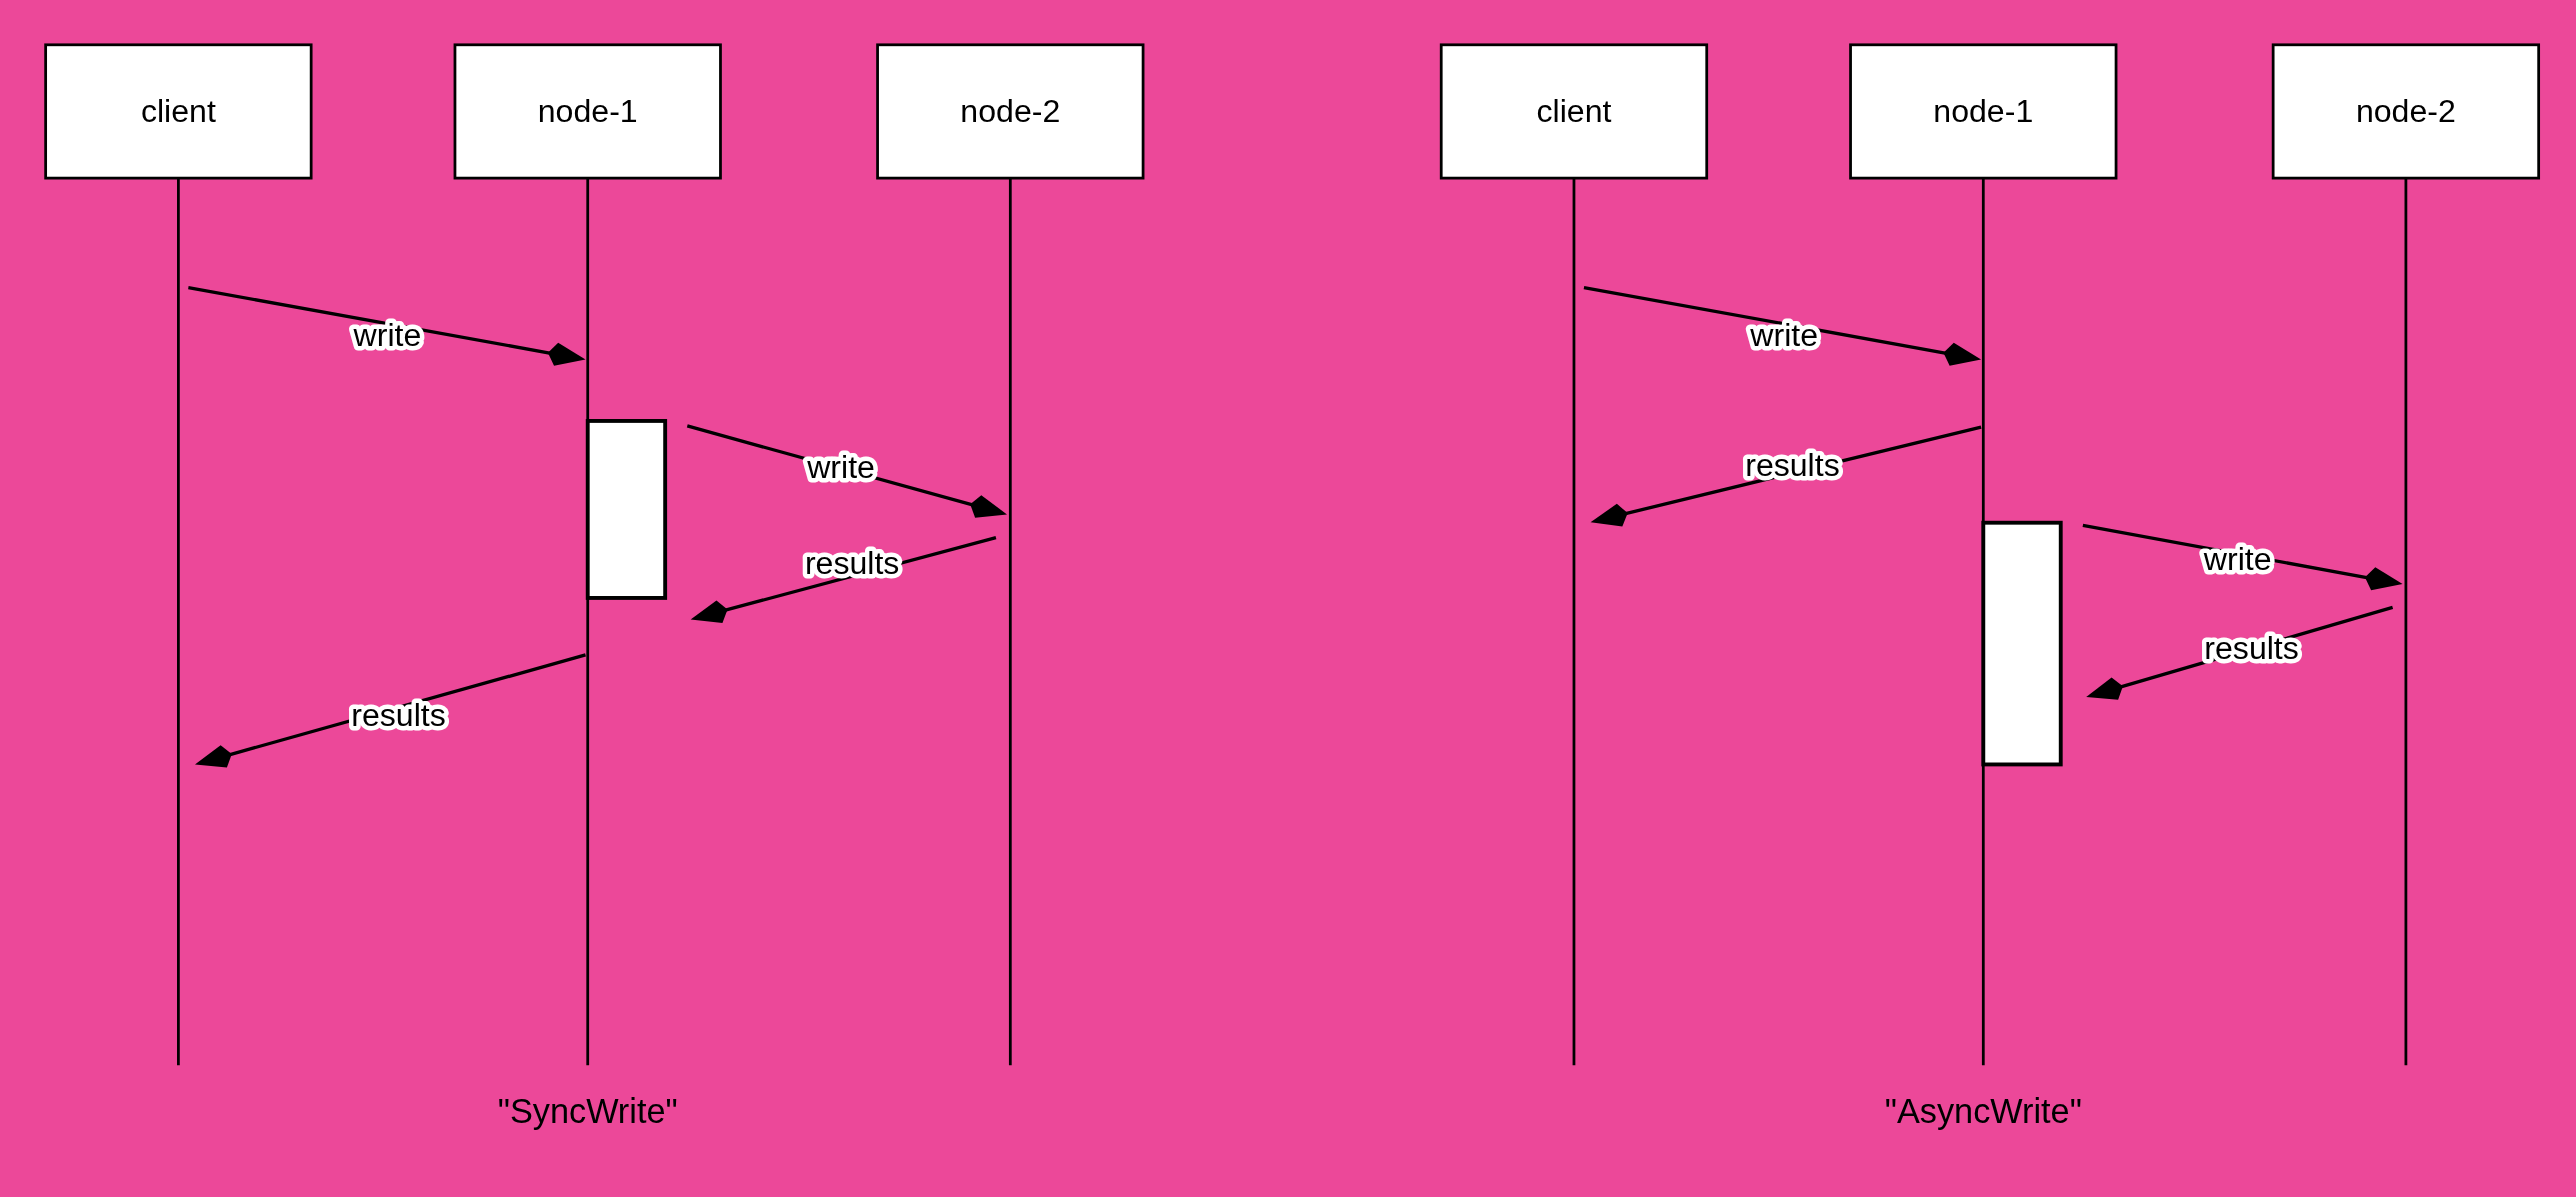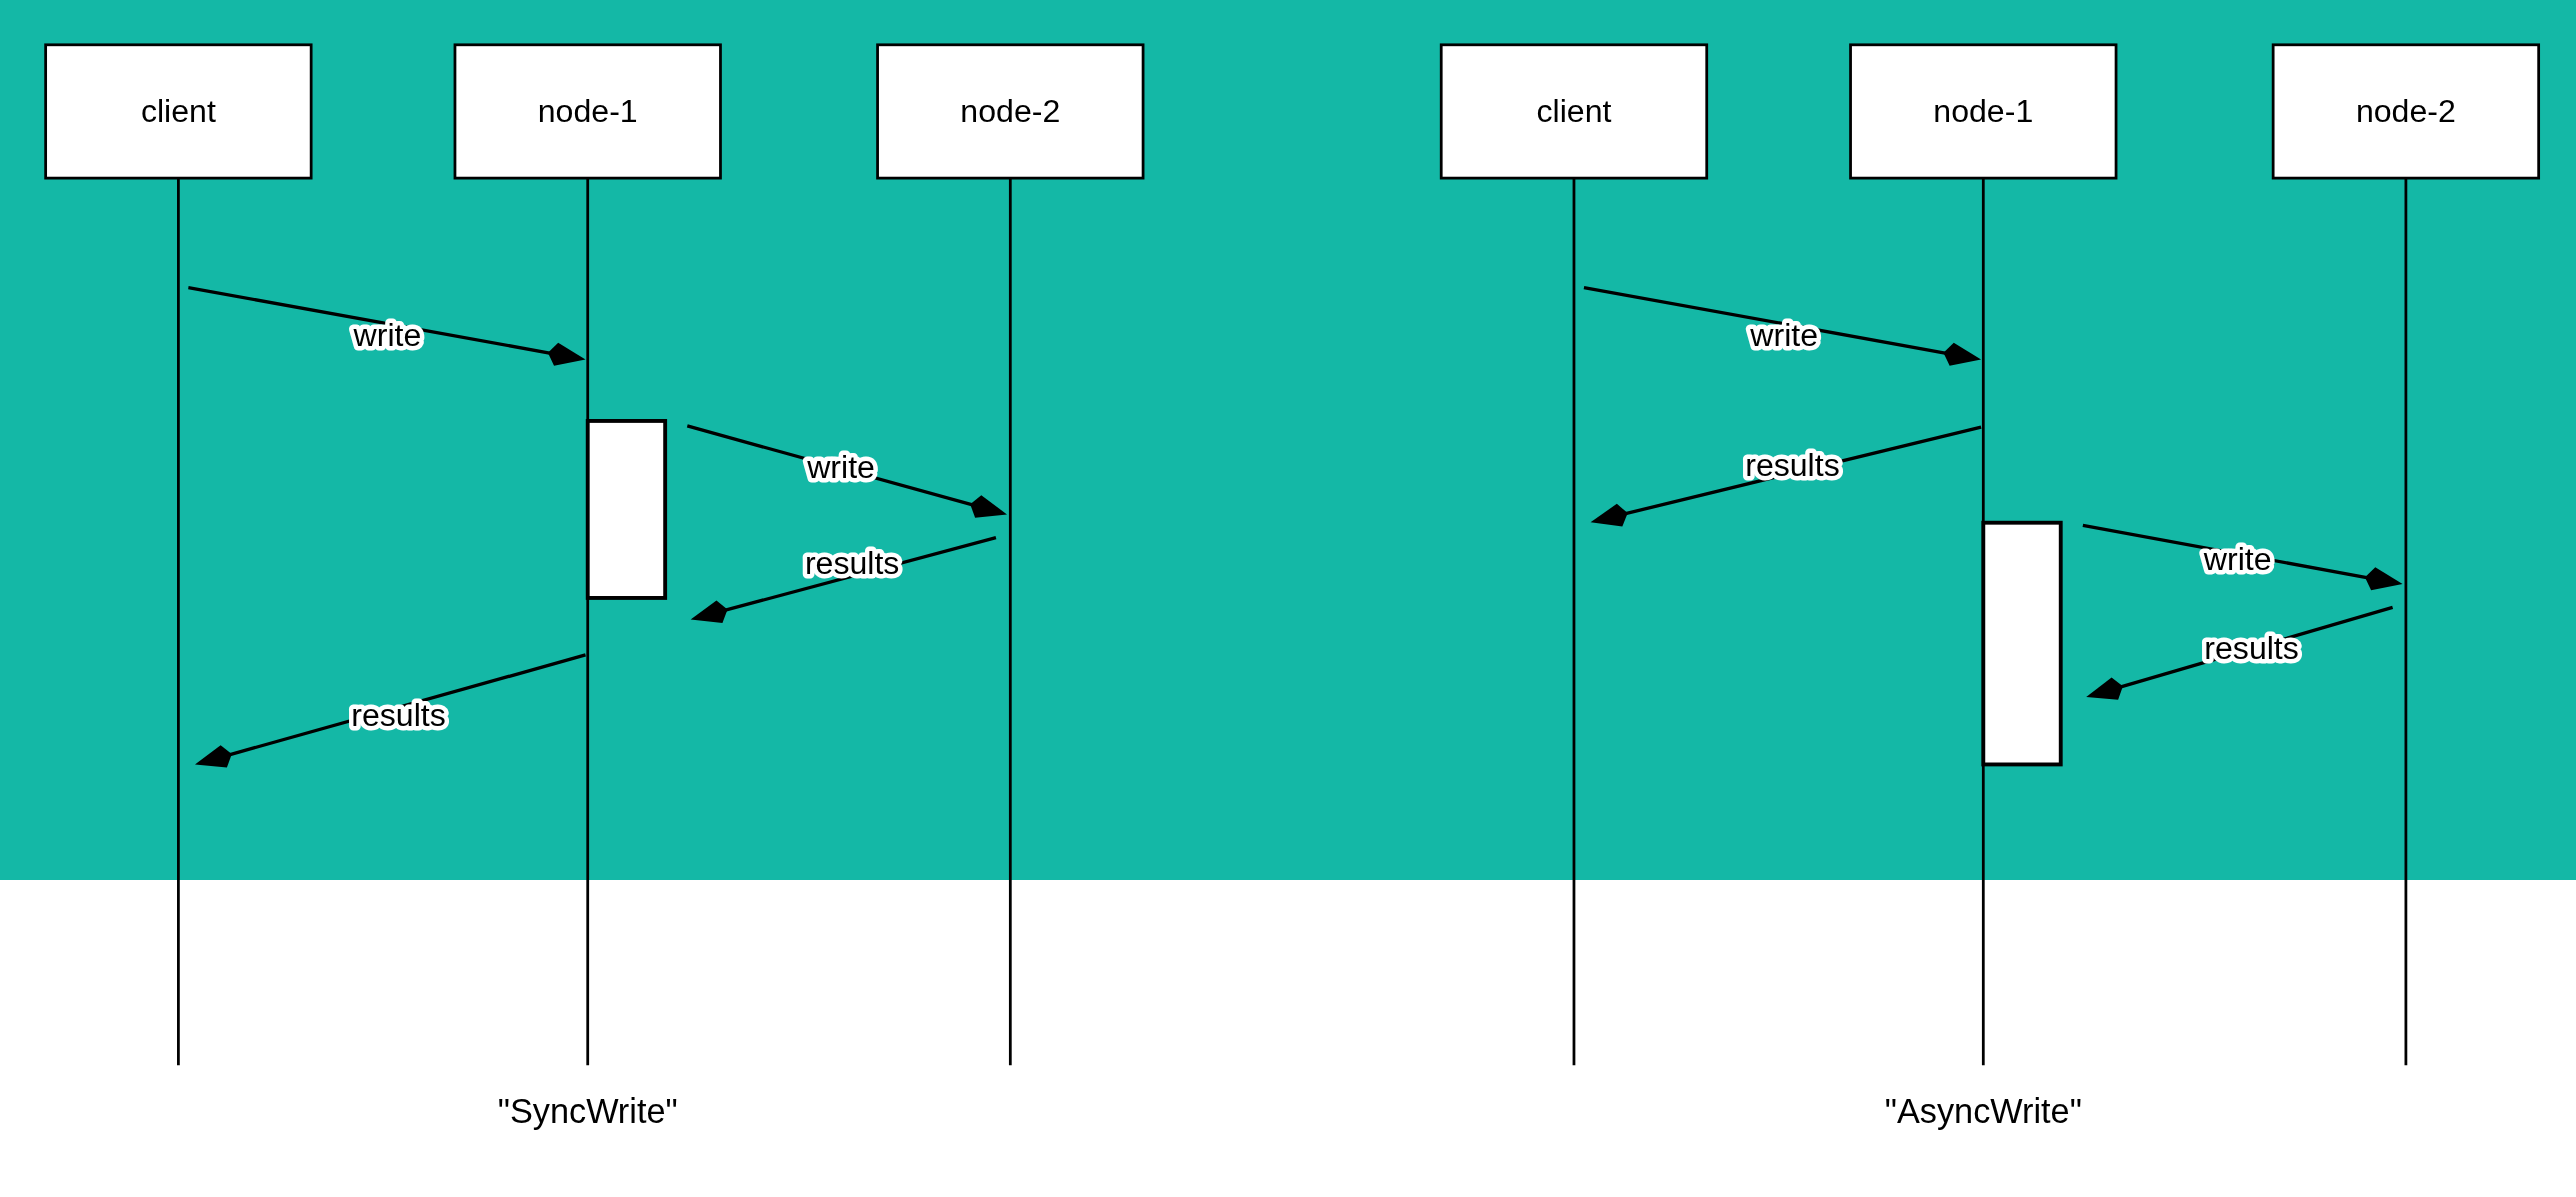--- a/index.html
+++ b/index.html
@@ -9,22 +9,22 @@
   }
   body {
     width: 2576px;
     height: 1197px;
     overflow: hidden;
     font-family: "Liberation Sans", sans-serif;
   }
   #canvas {
     position: relative;
     width: 2576px;
-    height: 880px;
-    background: #14b8a6;
+    height: 1197px;
+    background: #ec4899;
   }
   svg.diagram-layer {
     position: absolute;
     left: 0;
     top: 0;
     width: 2576px;
     height: 1197px;
     display: block;
   }
   .lifeline-box {

